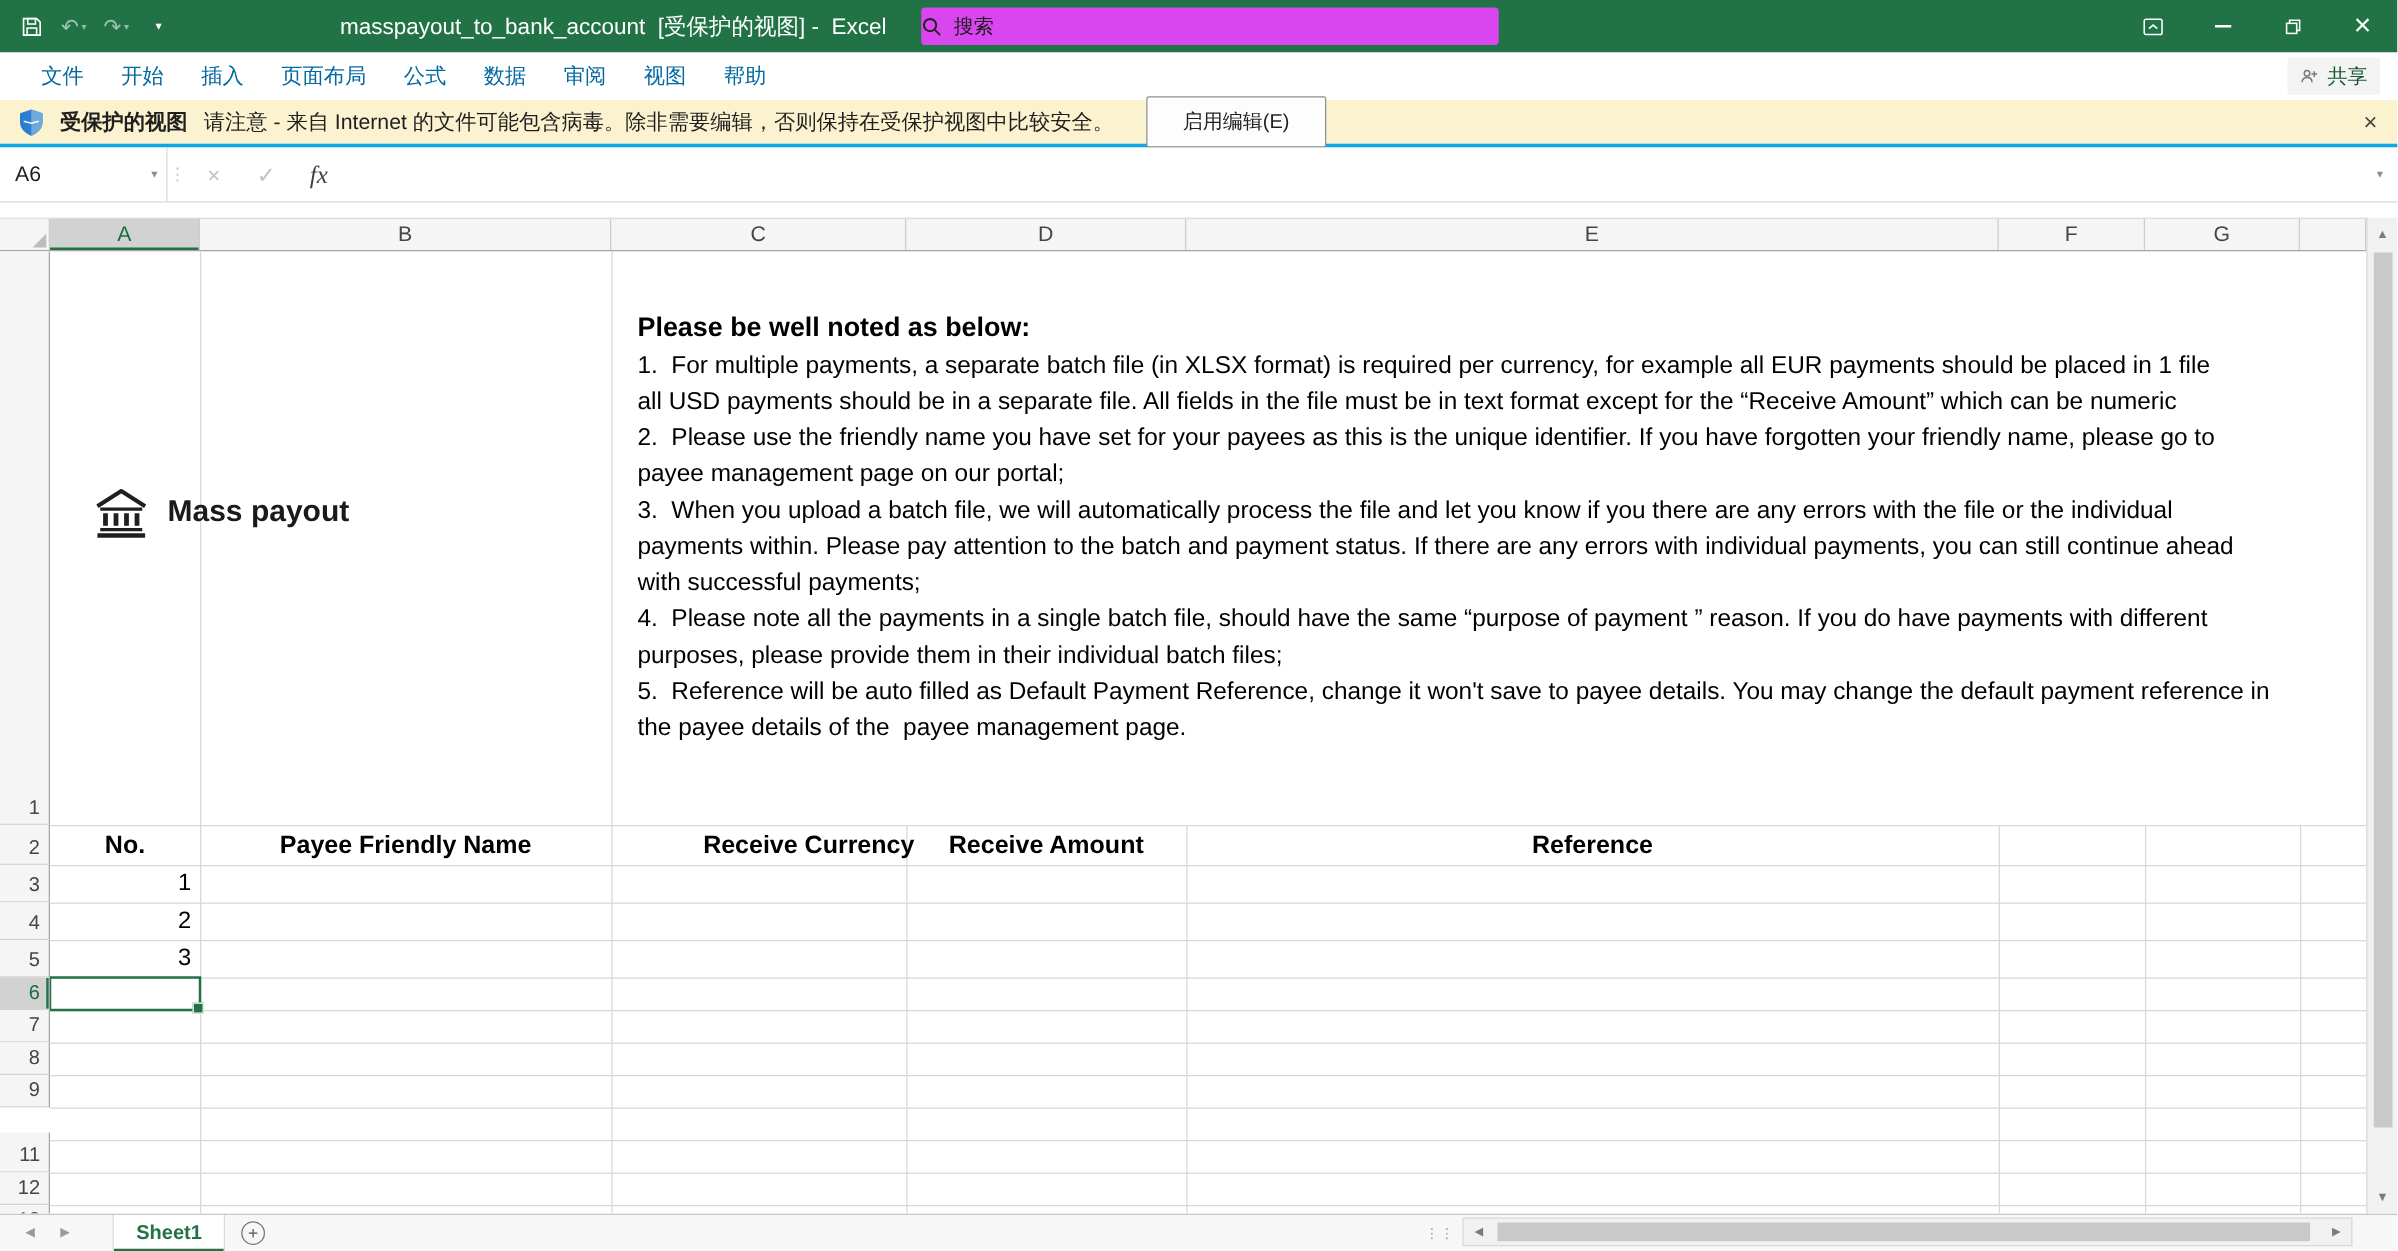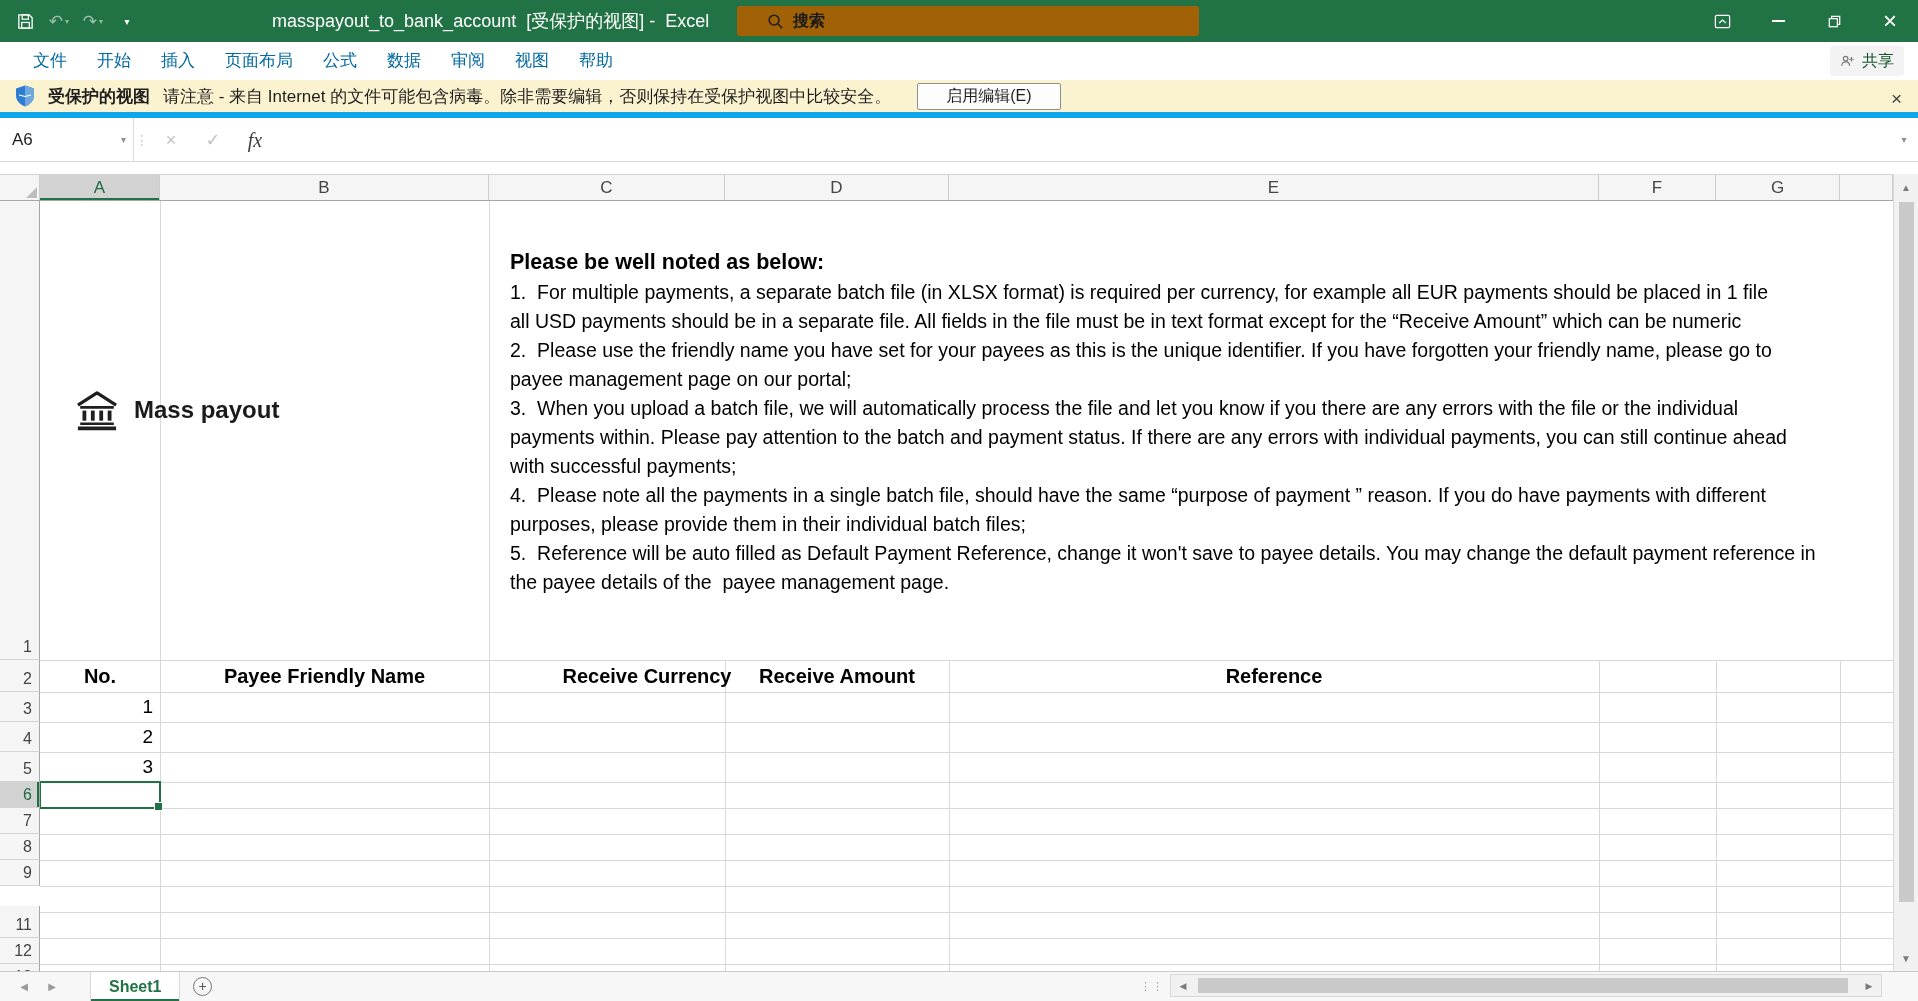--- a/index.html
+++ b/index.html
@@ -9,41 +9,41 @@
 
   
   .titlebar{position:absolute;left:0;top:0;width:1918px;height:42px;background:#217346;color:#fff;}
   .qat{position:absolute;left:8px;top:0;height:42px;display:flex;align-items:center;}
   .qat-btn{width:34px;height:42px;display:flex;align-items:center;justify-content:center;gap:2px;color:#fff;}
   .qat-btn .g{font-size:17px;line-height:1;}
   .qat-btn.dim{opacity:.55;}
   .mini{font-size:8px;opacity:.9;}
   .mini2{font-size:10px;}
   .wintitle{position:absolute;left:272px;top:0;height:42px;line-height:42px;font-size:18px;color:#fff;white-space:pre;}
-  .searchbox{position:absolute;left:737px;top:6px;width:462px;height:30px;background:#a16207;border-radius:3px;
-             display:flex;align-items:center;padding-left:30px;gap:9px;color:#1a1a1a;font-size:16px;font-weight:bold;}
+  .searchbox{position:absolute;left:737px;top:6px;width:462px;height:30px;background:#d946ef;border-radius:3px;
+             display:flex;align-items:center;gap:9px;color:#1a1a1a;font-size:16px;}
   .win-controls{position:absolute;right:0;top:0;height:42px;display:flex;}
   .win-btn{width:56px;height:42px;display:flex;align-items:center;justify-content:center;color:#fff;}
   .minbar{display:block;width:13px;height:2px;background:#fff;}
   .win-btn.close span{font-size:24px;font-weight:300;line-height:1;}
 
   
   .menubar{position:absolute;left:0;top:42px;width:1918px;height:38px;background:#fff;}
   .menu-tabs{position:absolute;left:18px;top:0;height:38px;display:flex;}
   .menu-tab{padding:0 15px;line-height:38px;font-size:17px;color:#0369a1;white-space:nowrap;text-align:right;}
   .share{position:absolute;right:14px;top:4px;height:30px;display:flex;align-items:center;gap:7px;
          padding:0 10px;background:#F3F3F3;border-radius:3px;color:#14532d;font-size:16px;}
 
   
   .protected{position:absolute;left:0;top:80px;width:1918px;height:38px;background:#FBF3CF;
-             border-bottom:6px solid #0ea5e9;display:flex;align-items:center;padding-left:14px;color:#1f1f1f;}
+             border-bottom:3px solid #0ea5e9;display:flex;align-items:center;padding-left:14px;color:#1f1f1f;}
   .shield{margin-right:12px;flex:none;}
   .pv-label{font-weight:700;font-size:17px;white-space:nowrap;}
   .pv-msg{margin-left:13px;font-size:17px;white-space:nowrap;}
-  .pv-btn{margin-left:26px;height:27px;padding:0 28px;background:#FDFDFD;border:1px solid #8F8F8F;border-radius:2px;
+  .pv-btn{margin-left:26px;height:41px;padding:0 28px;background:#FDFDFD;border:1px solid #8F8F8F;border-radius:2px;
           font-size:16px;color:#1f1f1f;font-family:inherit;white-space:nowrap;}
   .pv-close{position:absolute;right:16px;top:0;height:38px;line-height:38px;font-size:19px;color:#444;}
 
   
   .formulabar{position:absolute;left:0;top:118px;width:1918px;height:44px;background:#fff;
               border-bottom:1px solid #D9D9D9;display:flex;align-items:stretch;}
   .namebox{width:134px;position:relative;border-right:1px solid #D9D9D9;display:flex;align-items:center;
            padding-left:12px;font-size:17px;color:#1f1f1f;}
   .nb-caret{position:absolute;right:7px;top:0;height:44px;line-height:44px;font-size:10px;color:#8f8f8f;}
   .fbar-sep{width:16px;display:flex;align-items:center;justify-content:center;color:#C9C9C9;font-size:14px;}

